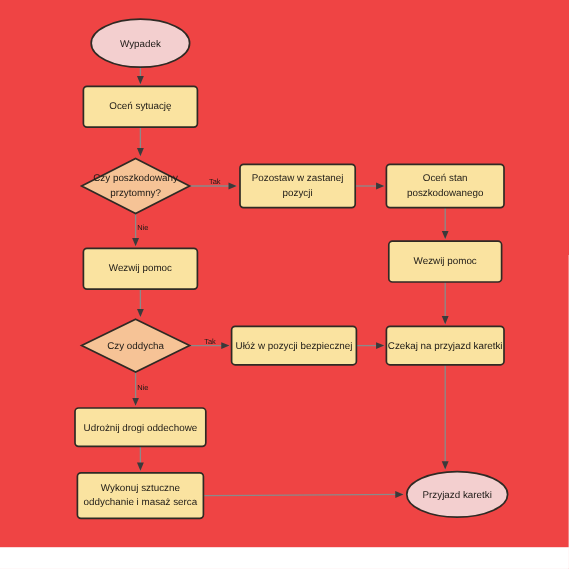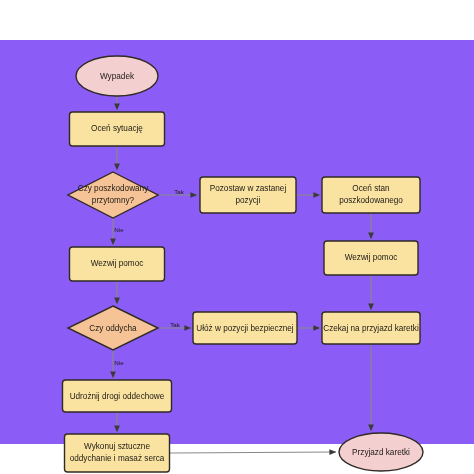--- a/index.html
+++ b/index.html
@@ -9,23 +9,22 @@
   }
   body {
     width: 474px;
     height: 474px;
     overflow: hidden;
     font-family: "Liberation Sans", sans-serif;
   }
   #flowchart-canvas {
     position: relative;
     width: 474px;
-    height: 404px;
-    background: #8b5cf6;
-    margin-top: 40px;
+    height: 456px;
+    background: #ef4444;
   }
   svg.diagram {
     display: block;
     width: 474px;
     height: 474px;
   }
   .node-shape {
     stroke: #2f2a24;
     stroke-width: 1.4;
   }

